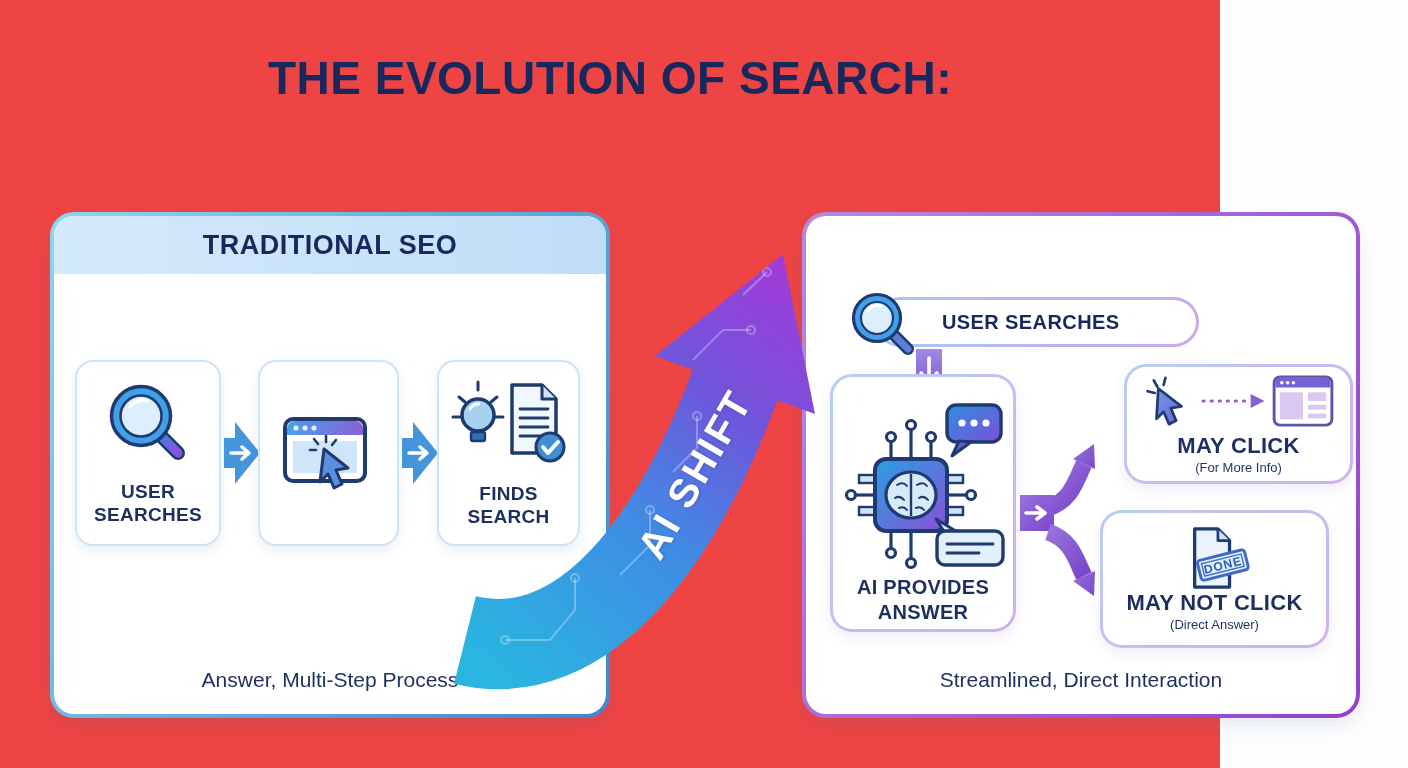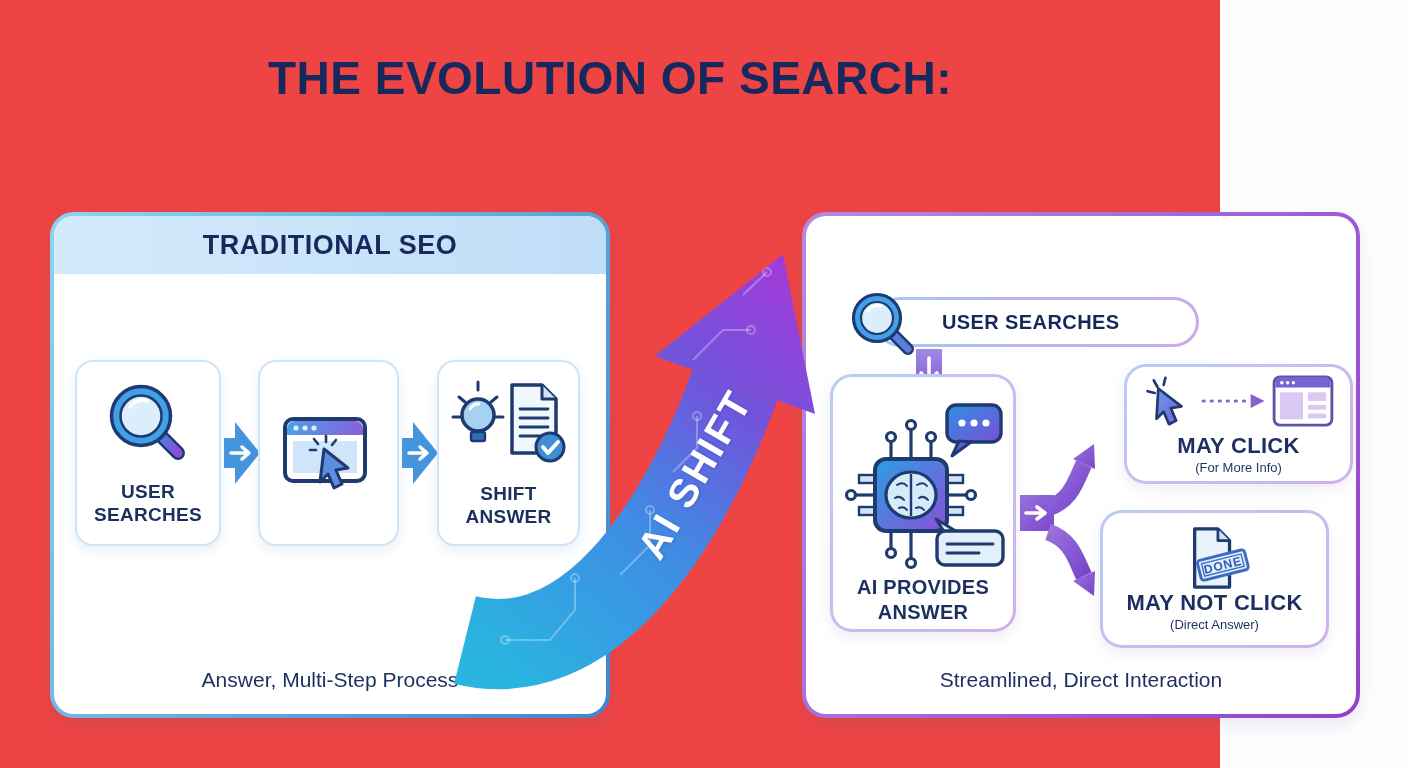--- a/index.html
+++ b/index.html
@@ -152,21 +152,21 @@
           <path d="M92 8 v14 h14" fill="#cfe4f8" stroke="#1e3a6e" stroke-width="3" stroke-linejoin="round"></path>
           <g stroke="#1e3a6e" stroke-width="2.8" stroke-linecap="round">
             <line x1="70" y1="32" x2="98" y2="32"></line>
             <line x1="70" y1="41" x2="98" y2="41"></line>
             <line x1="70" y1="50" x2="98" y2="50"></line>
             <line x1="70" y1="59" x2="90" y2="59"></line>
           </g>
           <circle cx="100" cy="70" r="14" fill="#3e8ed8" stroke="#1e3a6e" stroke-width="3"></circle>
           <path d="M93 70 l5 6 l10 -11" fill="none" stroke="#ffffff" stroke-width="4" stroke-linecap="round" stroke-linejoin="round"></path>
         </svg>
-        <div class="step-label">SHIFT ANSWER</div>
+        <div class="step-label">FINDS SEARCH</div>
       </div>
 
       <div class="panel-caption">Answer, Multi-Step Process</div>
     </div>
   </div>
 
   <svg class="shift-arrow" width="400" height="500" viewBox="0 0 400 500">
     <defs>
       <linearGradient id="shiftGrad" gradientUnits="userSpaceOnUse" x1="20" y1="430" x2="338" y2="44">
         <stop offset="0" stop-color="#2ab4e0"></stop>

